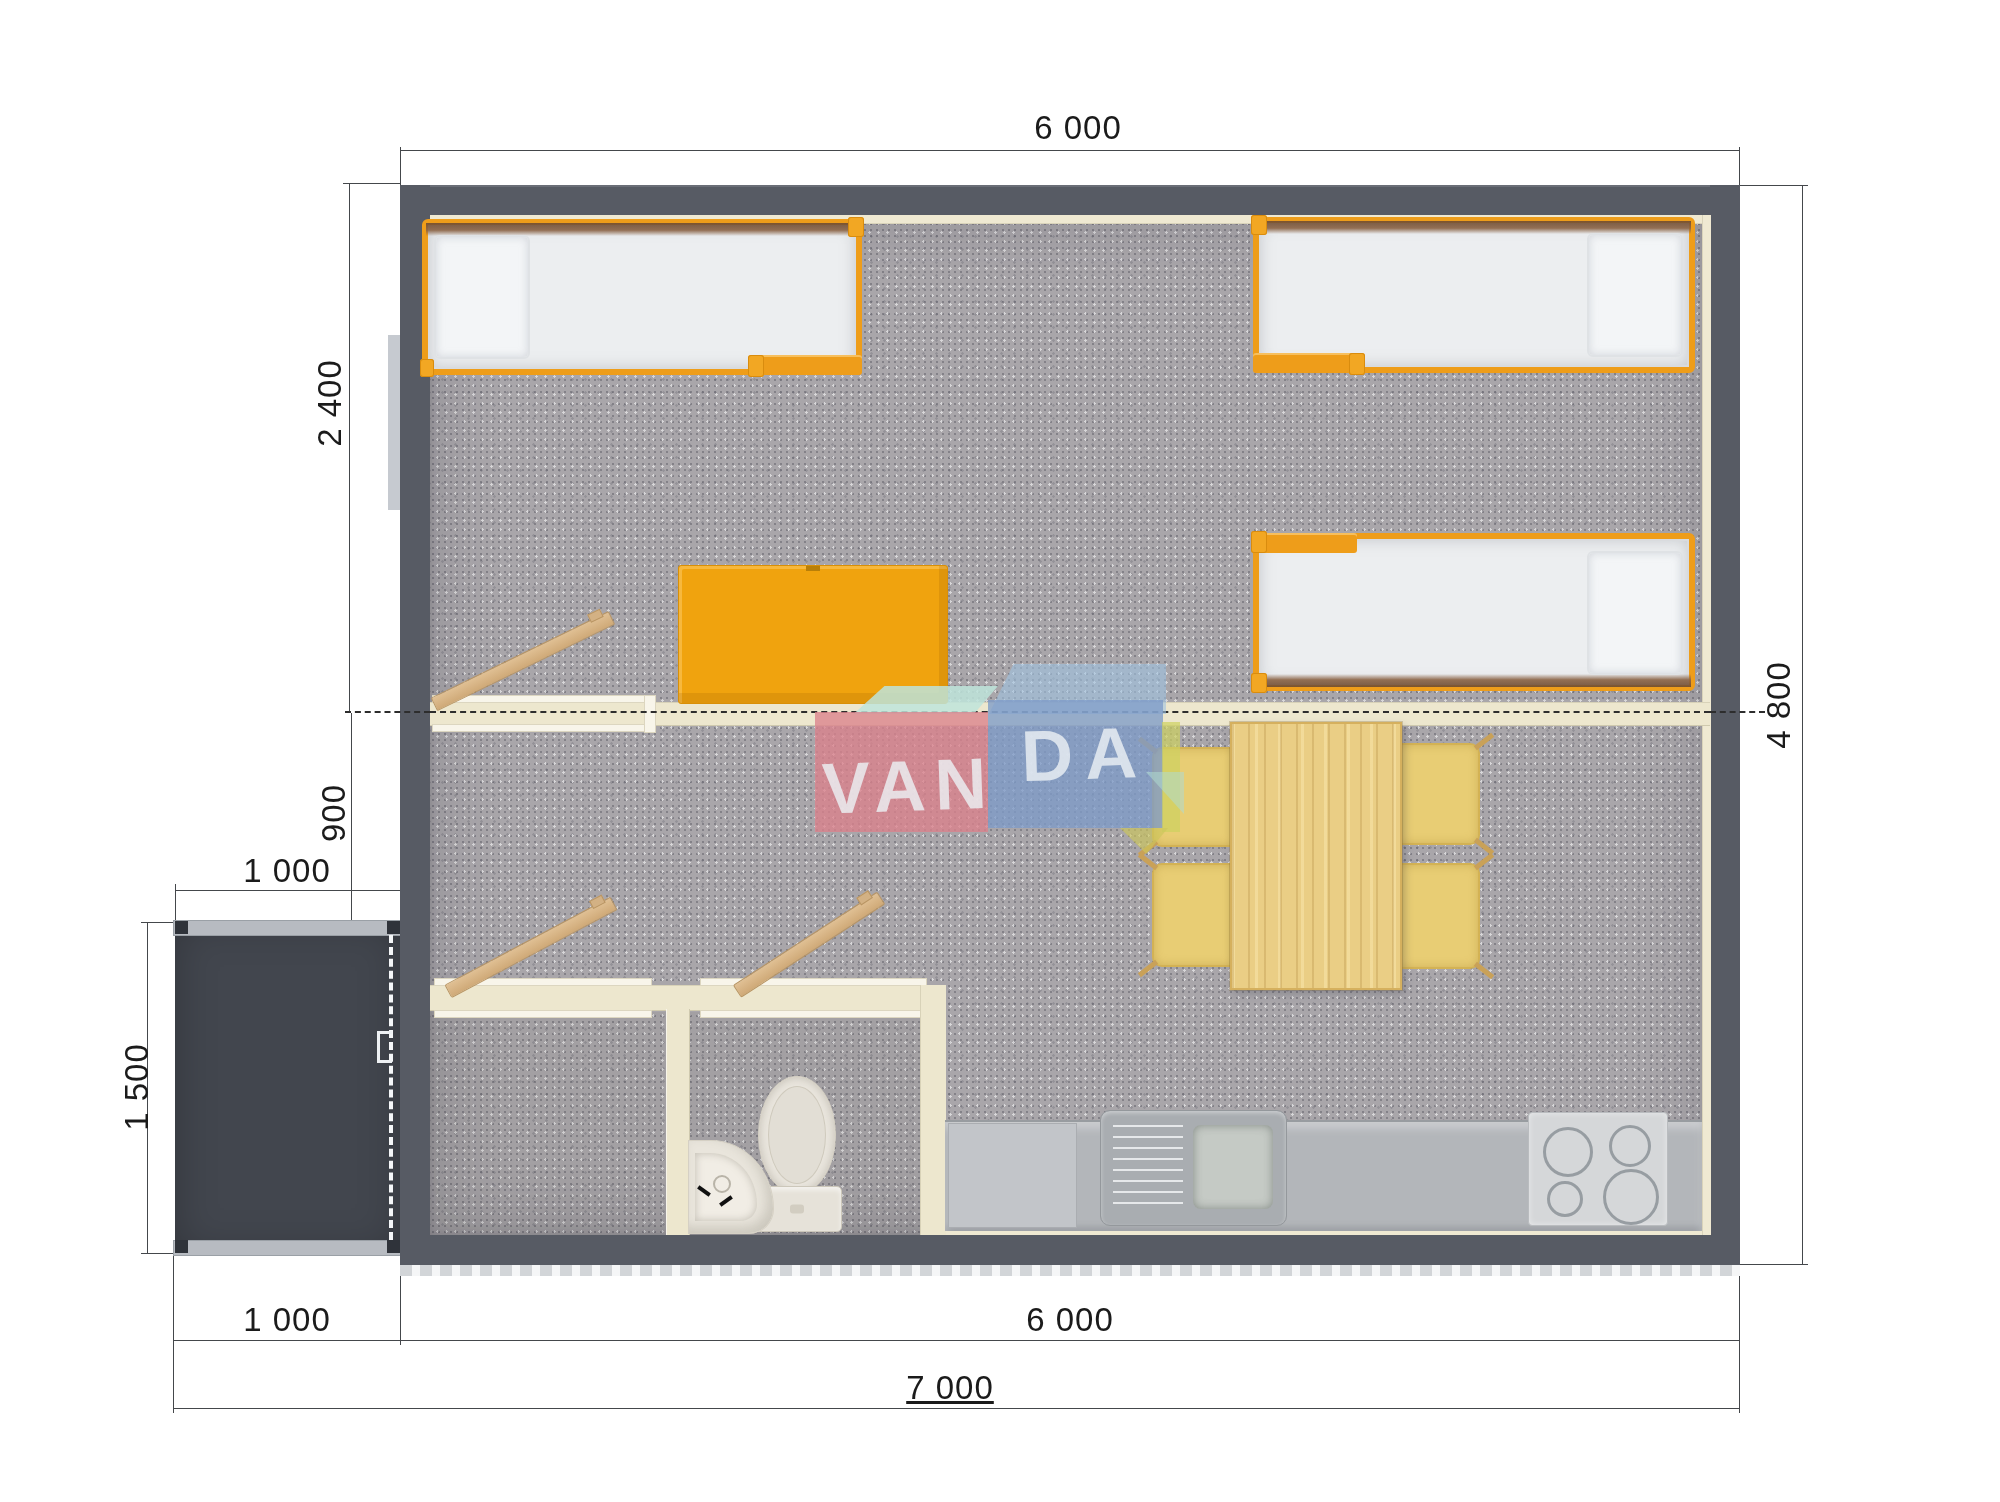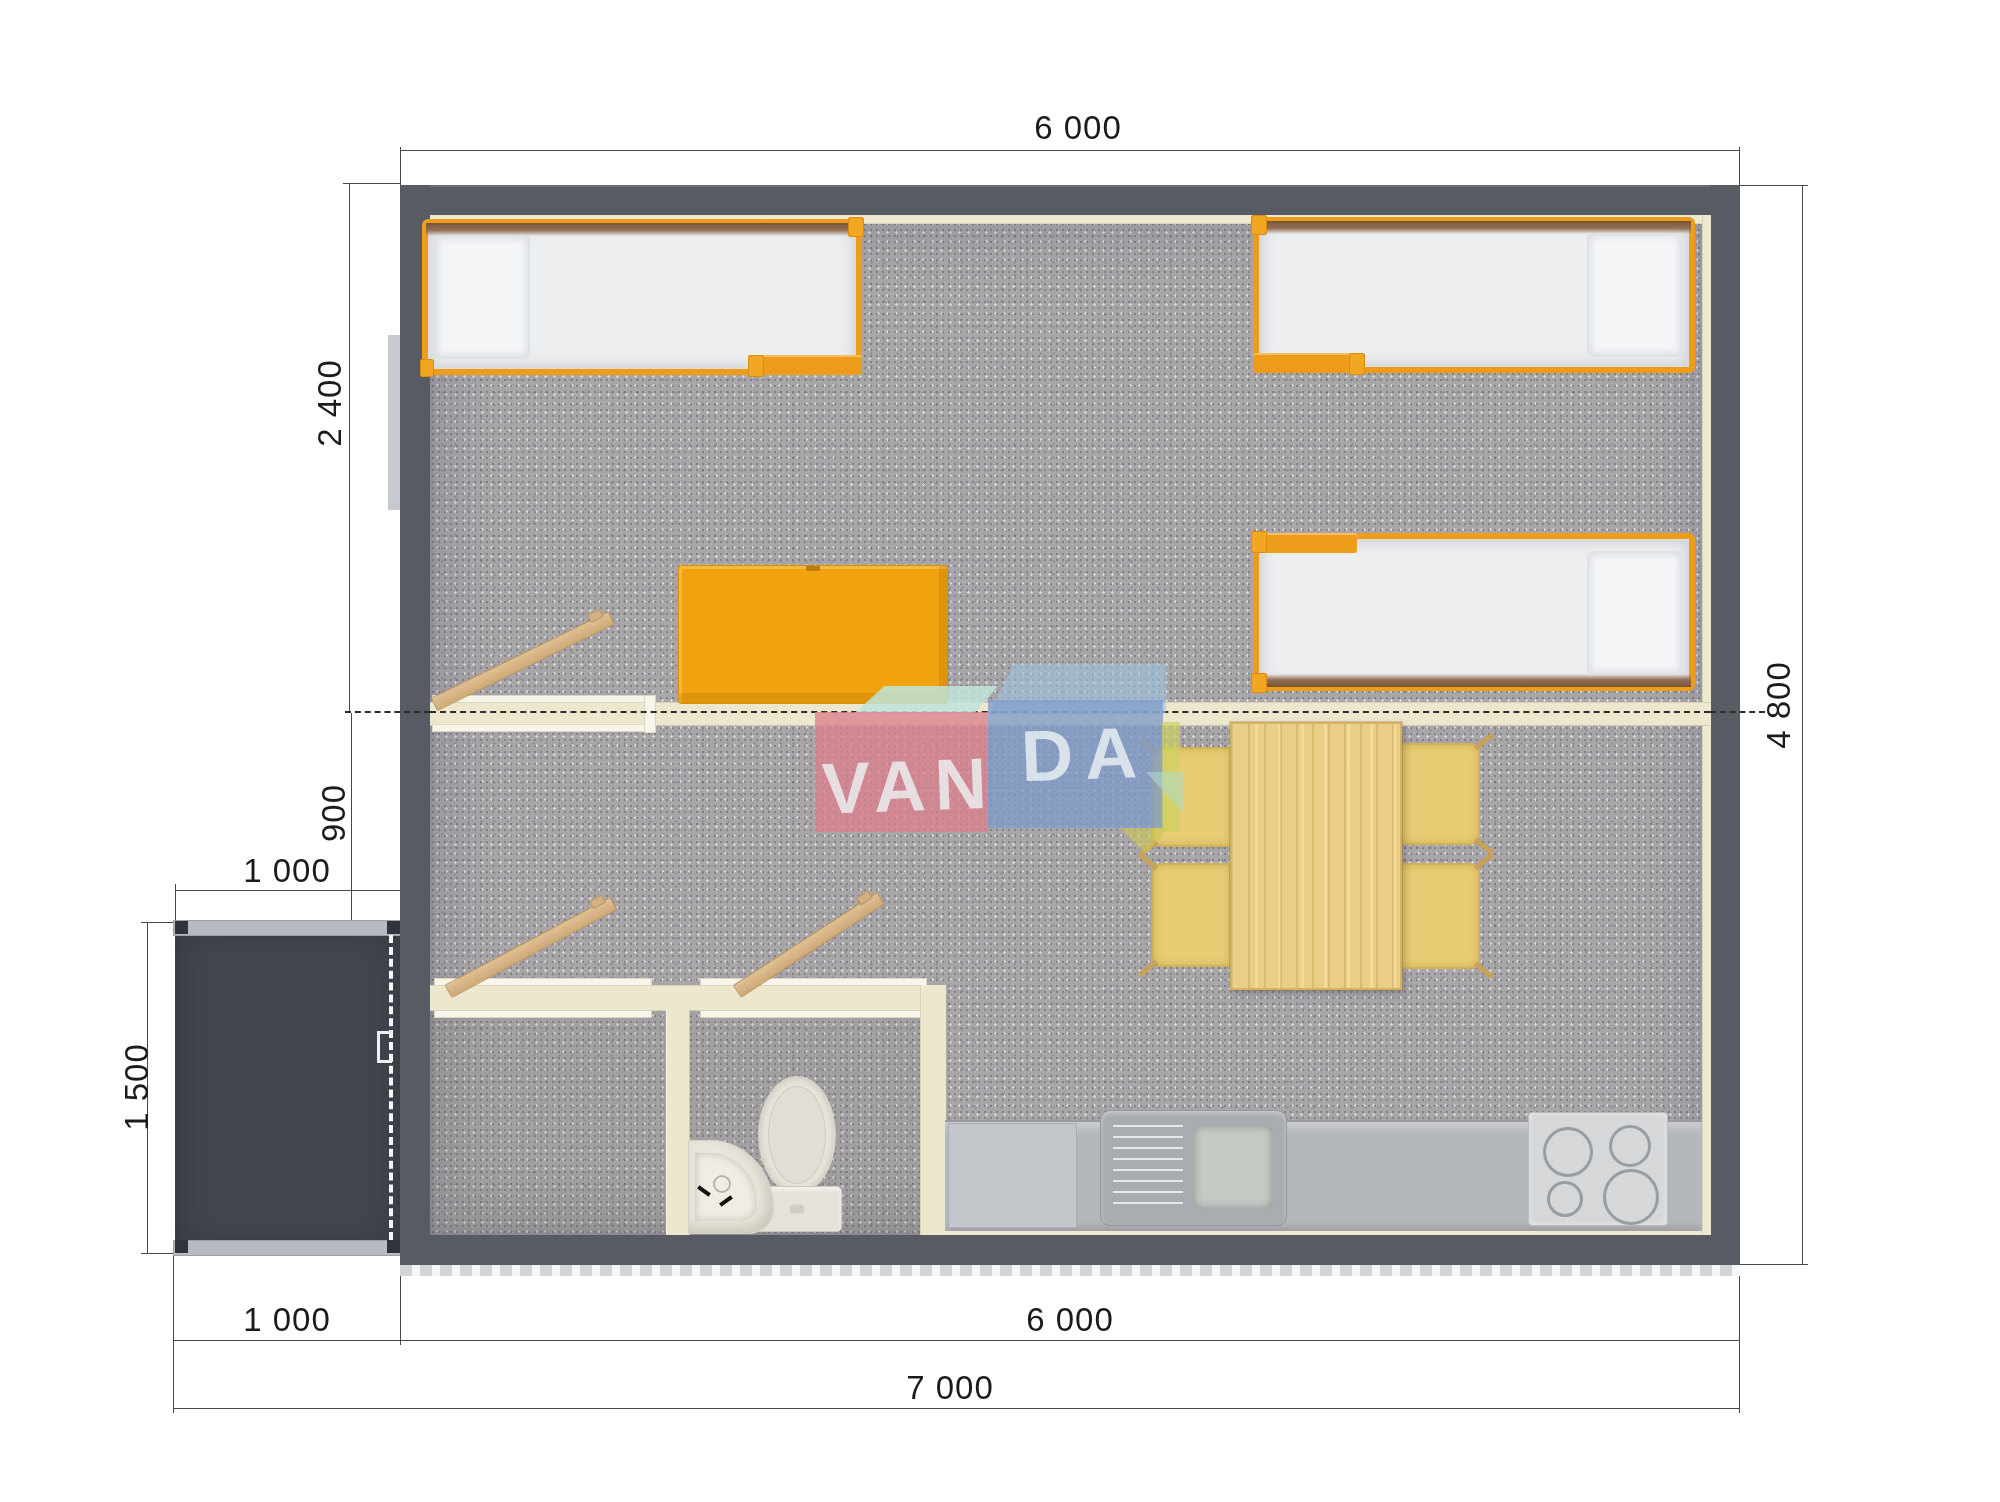--- a/index.html
+++ b/index.html
@@ -156,21 +156,21 @@
   </div>
 
   <div>
     <div class="dline" style="left:173px;top:1253px;width:1px;height:160px;"></div>
     <div class="dline" style="left:400px;top:1268px;width:1px;height:77px;"></div>
     <div class="dline" style="left:1739px;top:1268px;width:1px;height:145px;"></div>
     <div class="dline" style="left:173px;top:1340px;width:1567px;height:1px;"></div>
     <div class="dim-label" style="left:217px;top:1302px;width:140px;">1 000</div>
     <div class="dim-label" style="left:1000px;top:1302px;width:140px;">6 000</div>
     <div class="dline" style="left:173px;top:1408px;width:1567px;height:1px;"></div>
-    <div class="dim-label" style="left:880px;top:1370px;width:140px;">7 000</div>
+    <div class="dim-label" style="left:880px;top:1370px;width:140px;text-decoration:underline;">7 000</div>
   </div>
 
   <div>
     <div class="porch-body" style="left:175px;top:922px;width:225px;height:331px;"></div>
     <div class="porch-strip" style="left:173px;top:920px;width:227px;height:14px;"></div>
     <div class="porch-strip" style="left:173px;top:1240px;width:227px;height:14px;"></div>
     <div class="porch-post" style="left:175px;top:921px;width:13px;height:13px;"></div>
     <div class="porch-post" style="left:387px;top:921px;width:13px;height:13px;"></div>
     <div class="porch-post" style="left:175px;top:1240px;width:13px;height:13px;"></div>
     <div class="porch-post" style="left:387px;top:1240px;width:13px;height:13px;"></div>

